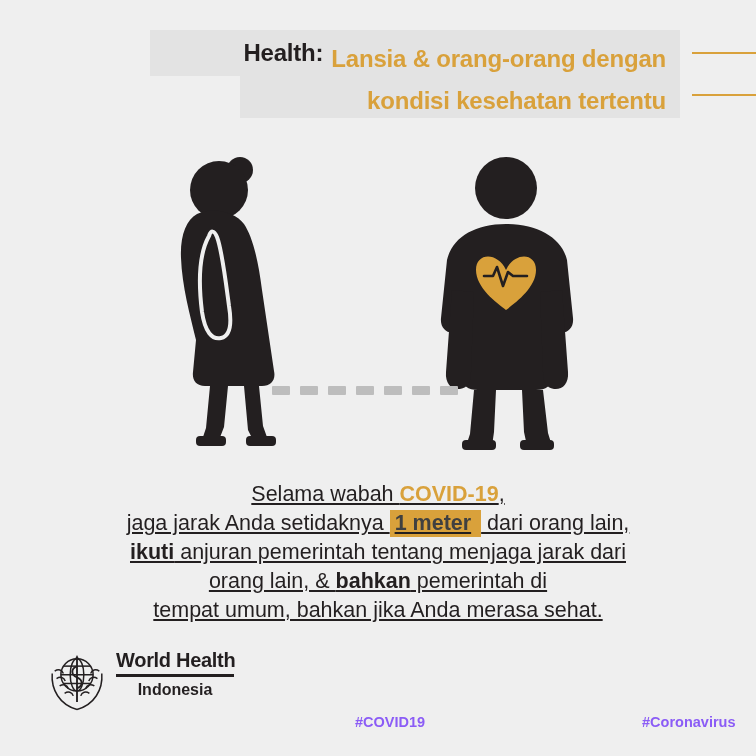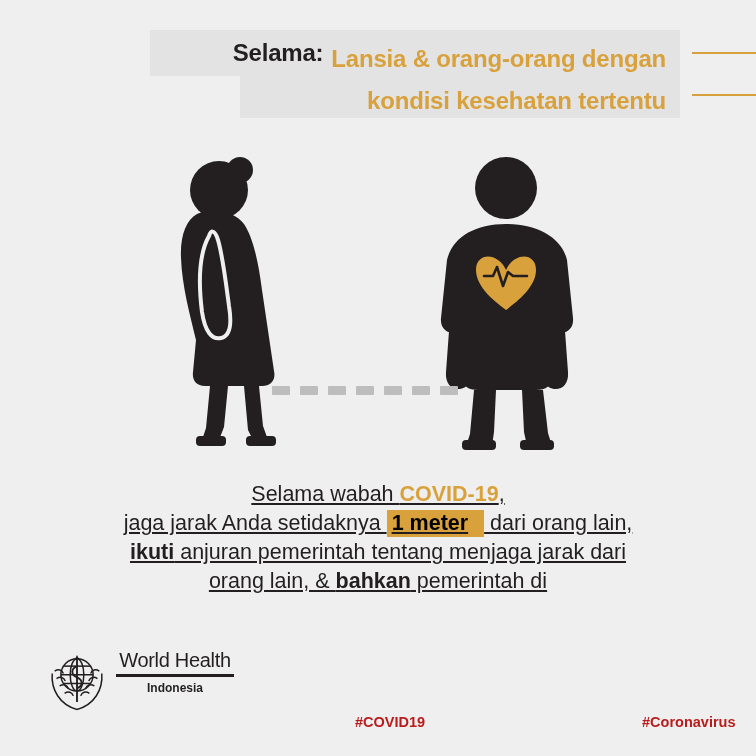--- a/index.html
+++ b/index.html
@@ -105,23 +105,23 @@
     text-align: center;
     color: #231f20;
     font-size: 21.5px;
     line-height: 29px;
   }
   .body-copy .line { white-space: nowrap; text-decoration: underline; }
   .body-copy b { font-weight: bold; }
   .covid { color: #d9a13b; font-weight: bold; }
   .highlight {
     background: #d9a13b;
-    color: #000000;
-    font-weight: bold;
-    padding: 1px 16px 2px 5px;
+    color: #404040;
+    font-weight: bold;
+    padding: 1px 10px 2px 5px;
   }
 
   
   .footer {
     position: absolute;
     left: 0;
     bottom: 0;
     width: 756px;
     height: 120px;
   }
@@ -132,56 +132,56 @@
     display: flex;
     align-items: flex-start;
   }
   .who-emblem { width: 62px; height: 62px; }
   .who-words {
     margin-left: 8px;
     color: #231f20;
   }
   .who-line1, .who-line2 {
     font-size: 20px;
-    font-weight: normal;
+    font-weight: bold;
     line-height: 21px;
     letter-spacing: -0.3px;
     text-align: center;
   }
   .who-underline {
     width: 118px;
     height: 2.5px;
     background: #231f20;
     margin-top: 3px;
     margin-bottom: 4px;
   }
   .who-country {
-    font-size: 12px;
+    font-size: 16px;
     font-weight: bold;
     text-align: center;
     width: 118px;
   }
   .hashtag {
     position: absolute;
     bottom: 26px;
     font-size: 14.5px;
     font-weight: bold;
-    color: #b91c1c;
+    color: #8b5cf6;
   }
   .hashtag-1 { left: 355px; }
   .hashtag-2 { left: 630px; margin-left: 12px; }
 </style>
 </head>
 <body>
 
 <div class="poster">
 
   <div class="headline headline-1">
     <div class="bar bar-1">
-      <span class="bar-text dark">Selama:</span>
+      <span class="bar-text dark">Health:</span>
       <span style="width:8px"></span>
       <span class="bar-text gold">Lansia &amp; orang-orang dengan</span>
     </div>
     <div class="bar-rule"></div>
   </div>
 
   <div class="headline headline-2">
     <div class="bar bar-2">
       <span class="bar-text gold">kondisi kesehatan tertentu</span>
     </div>
@@ -278,20 +278,21 @@
     </div>
     <div class="line">
       <span>jaga jarak Anda setidaknya </span><span class="highlight">1 meter</span><span> dari orang lain,</span>
     </div>
     <div class="line">
       <b>ikuti</b><span> anjuran pemerintah tentang menjaga jarak dari</span>
     </div>
     <div class="line">
       <span>orang lain, &amp; </span><b>bahkan</b><span> pemerintah di</span>
     </div>
+    <div class="line">tempat umum, bahkan jika Anda merasa sehat.</div>
   </div>
 
   <div class="footer">
     <div class="who-logo">
       <svg class="who-emblem" viewBox="0 0 100 100">
         <g fill="none" stroke="#231f20" stroke-width="2.4">
 
           <path d="M50 96 C 22 88, 8 64, 10 38"></path>
           <path d="M50 96 C 78 88, 92 64, 90 38"></path>
           <path d="M14 34 C 20 30, 26 32, 28 38"></path>

